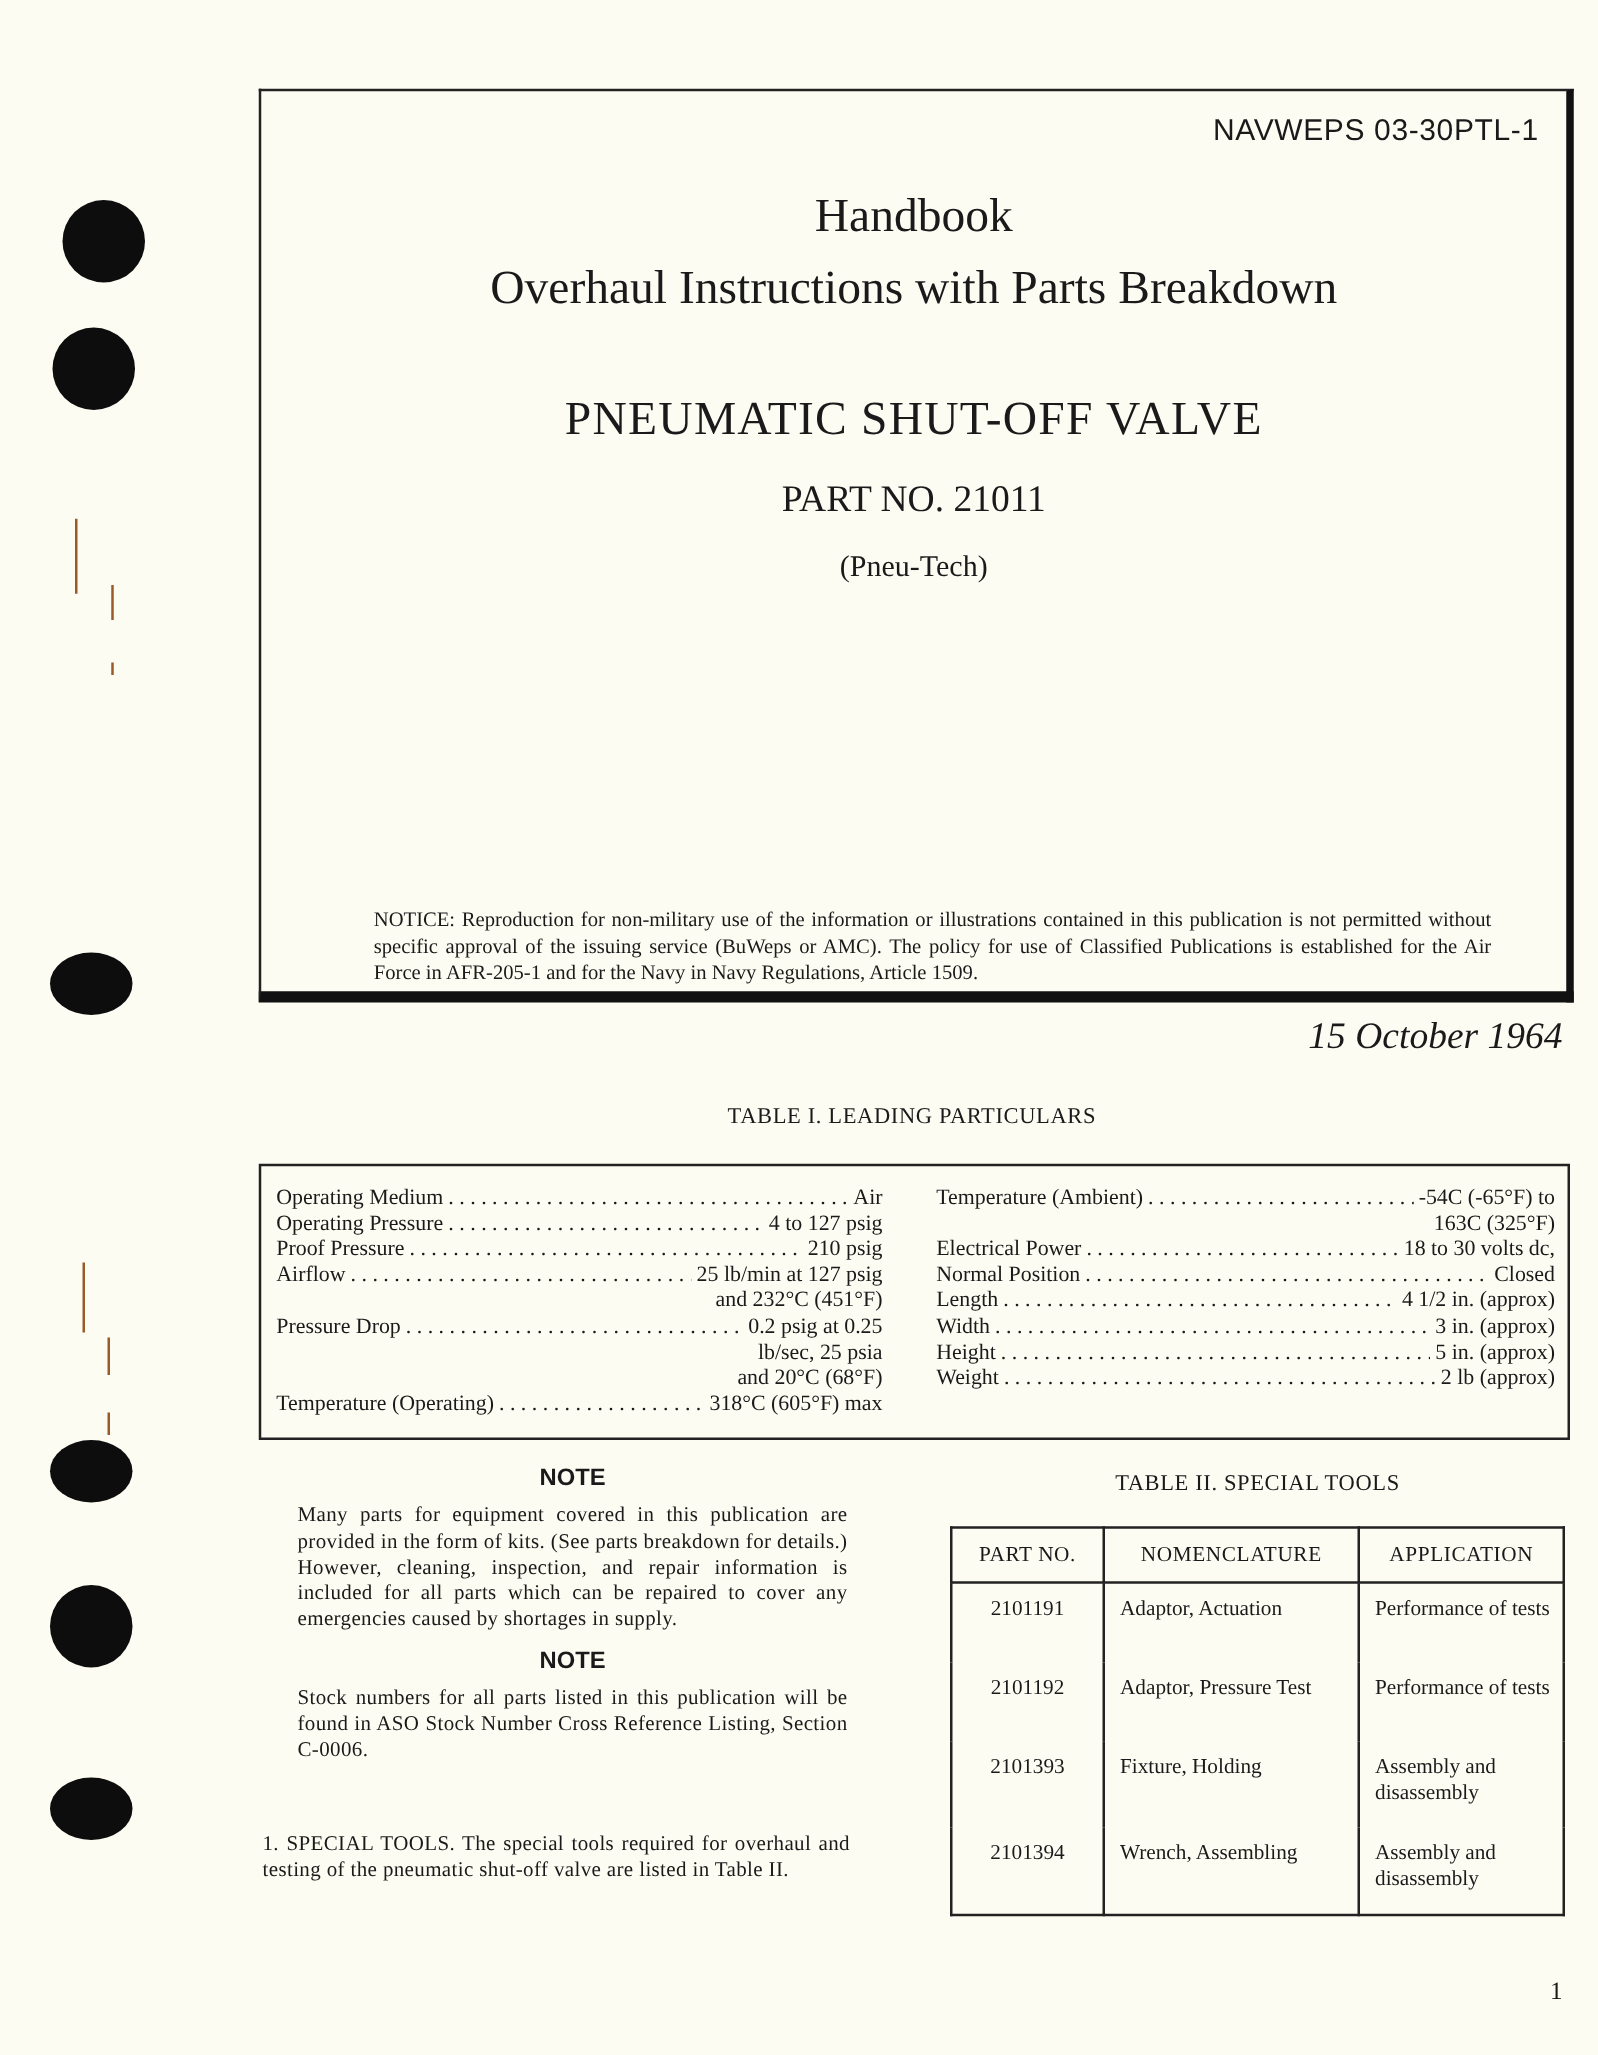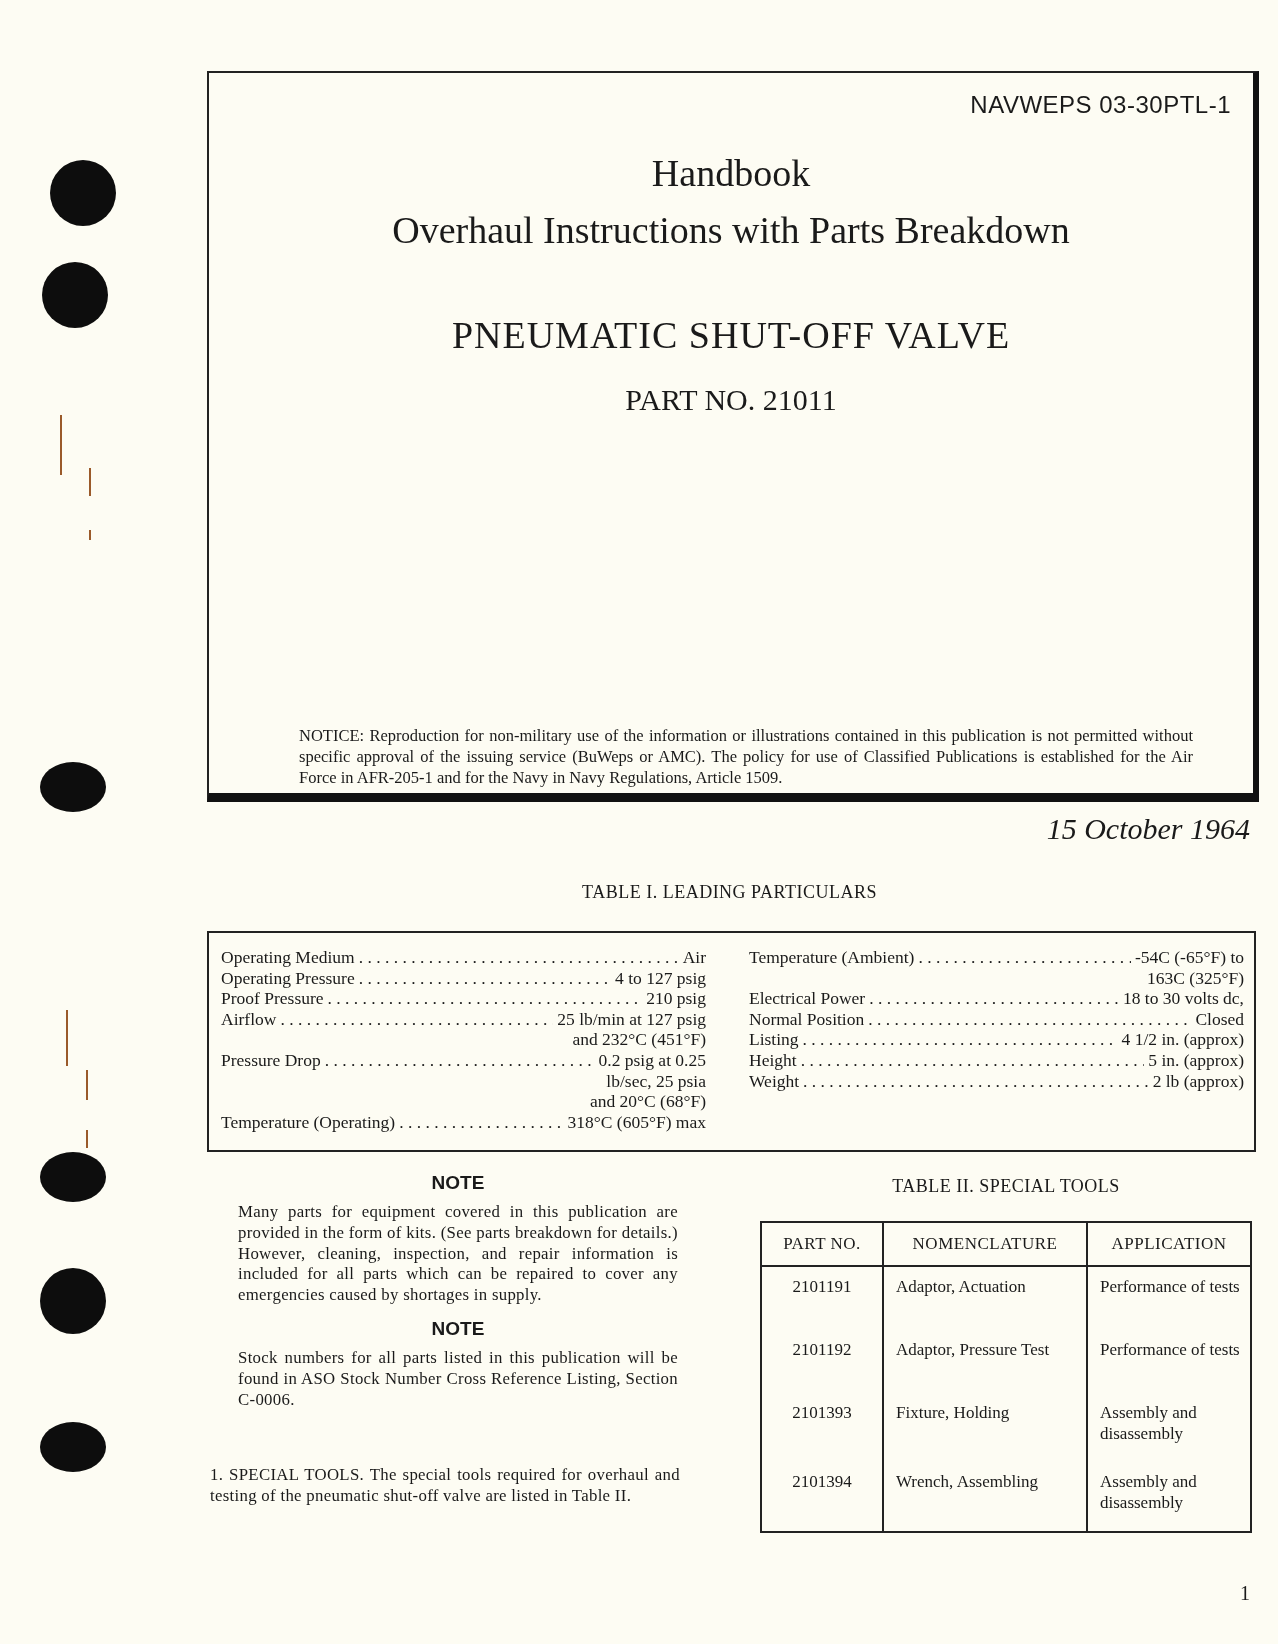--- a/index.html
+++ b/index.html
@@ -68,20 +68,21 @@
 <div class="stain" style="left:66px;top:1010px;height:56px;"></div>
 <div class="stain" style="left:86px;top:1070px;height:30px;"></div>
 <div class="stain" style="left:86px;top:1130px;height:18px;"></div>
 
 <div class="cover-box">
   <div class="abs doc-no sans">NAVWEPS 03-30PTL-1</div>
   <div class="abs title1 center">Handbook</div>
   <div class="abs title2 center">Overhaul Instructions with Parts Breakdown</div>
   <div class="abs title3 center">PNEUMATIC SHUT-OFF VALVE</div>
   <div class="abs title4 center">PART NO. 21011</div>
+  <div class="abs title5 center">(Pneu-Tech)</div>
   <div class="abs notice">NOTICE: Reproduction for non-military use of the information or illustrations contained in this publication is not permitted without specific approval of the issuing service (BuWeps or AMC). The policy for use of Classified Publications is established for the Air Force in AFR-205-1 and for the Navy in Navy Regulations, Article 1509.</div>
 </div>
 
 <div class="abs date">15 October 1964</div>
 
 <div class="abs tbl-title center" style="left:207px;width:1045px;top:882px;">TABLE I.   LEADING PARTICULARS</div>
 <div class="t1-box">
   <div class="lp-col" id="lp-left" style="left:12px;width:485px;">
       <div class="lp-row">
         <span class="lp-label">Operating Medium</span>
@@ -128,23 +129,28 @@
         <span class="lp-label">Electrical Power</span>
         <span class="lp-dots"></span>
         <span class="lp-value">18 to 30 volts dc,</span>
       </div>
       <div class="lp-row">
         <span class="lp-label">Normal Position</span>
         <span class="lp-dots"></span>
         <span class="lp-value">Closed</span>
       </div>
       <div class="lp-row">
-        <span class="lp-label">Listing</span>
+        <span class="lp-label">Length</span>
         <span class="lp-dots"></span>
         <span class="lp-value">4 1/2 in. (approx)</span>
+      </div>
+      <div class="lp-row">
+        <span class="lp-label">Width</span>
+        <span class="lp-dots"></span>
+        <span class="lp-value">3 in. (approx)</span>
       </div>
       <div class="lp-row">
         <span class="lp-label">Height</span>
         <span class="lp-dots"></span>
         <span class="lp-value">5 in. (approx)</span>
       </div>
       <div class="lp-row">
         <span class="lp-label">Weight</span>
         <span class="lp-dots"></span>
         <span class="lp-value">2 lb (approx)</span>

